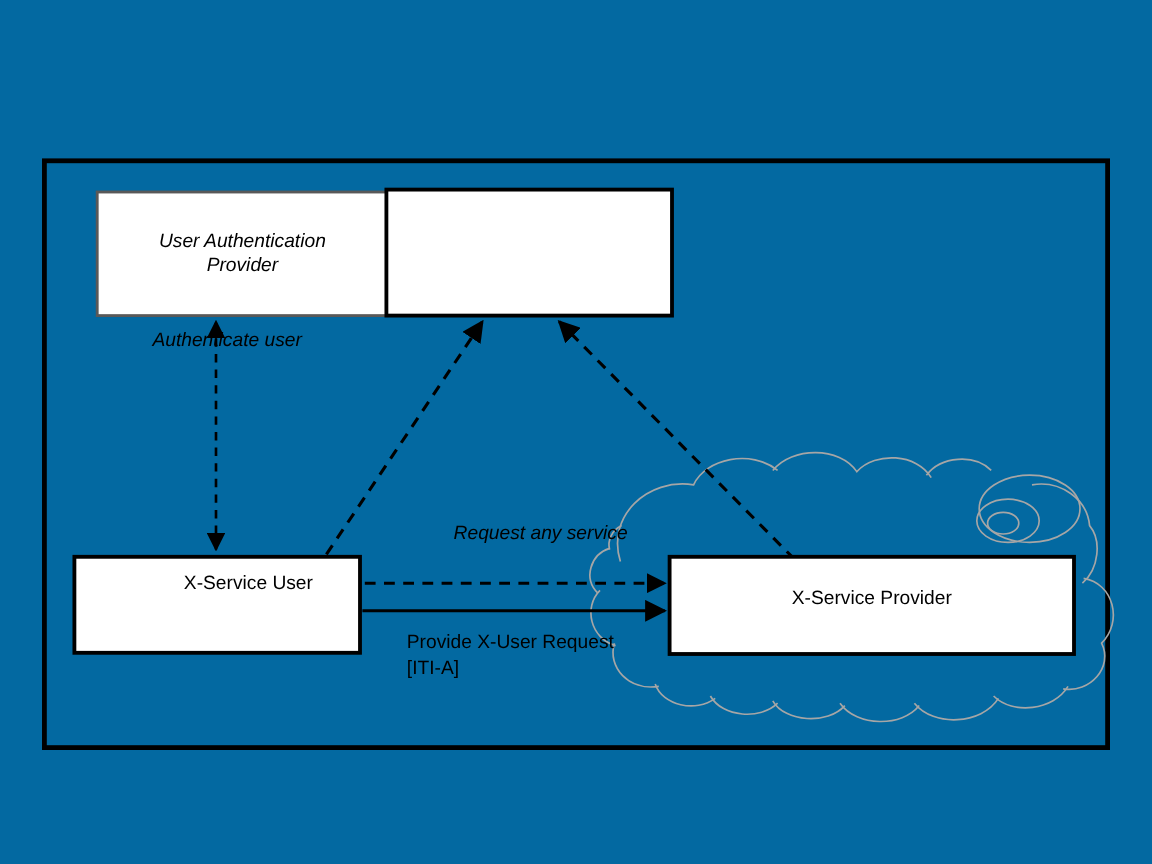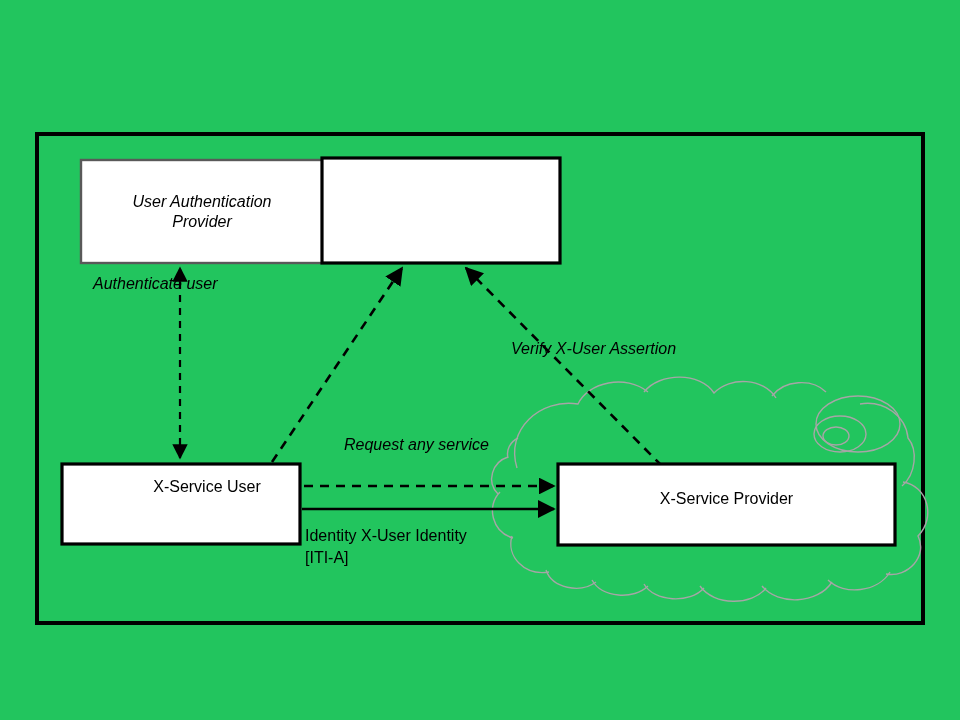--- a/index.html
+++ b/index.html
@@ -5,21 +5,21 @@
 <style>
   html, body {
     margin: 0;
     padding: 0;
     background: #ffffff;
   }
   #canvas {
     position: relative;
     width: 960px;
     height: 720px;
-    background: #22c55e;
+    background: #0369a1;
     overflow: hidden;
     font-family: "Liberation Sans", sans-serif;
   }
   #diagram-svg {
     position: absolute;
     left: 0;
     top: 0;
     width: 960px;
     height: 720px;
   }
@@ -37,20 +37,21 @@
     white-space: pre-line;
   }
   .node-label.italic { font-style: italic; }
   .edge-label {
     position: absolute;
     font-family: "Liberation Sans", sans-serif;
     font-size: 16px;
     color: #000000;
     white-space: pre-line;
     line-height: 1.35;
+    margin-left: 34px;
   }
   .edge-label.italic { font-style: italic; }
 </style>
 </head>
 <body>
 
 <div id="canvas">
 
   <svg id="diagram-svg" viewBox="0 0 960 720" xmlns="http://www.w3.org/2000/svg">
     <defs>
@@ -113,20 +114,19 @@
 Provider</div>
 
 
   <div class="node-label" style="left:62px; top:470px; width:238px; height:34px;padding-left:26px;">X-Service User</div>
 
   <div class="node-label" style="left:558px; top:464px; width:337px; height:69px;">X-Service Provider</div>
 
   <div class="edge-label italic" style="left:93px; top:273px;">Authenticate user</div>
 
 
-  <div class="edge-label italic" style="left:511px; top:338px;">Verify X-User Assertion</div>
 
   <div class="edge-label italic" style="left:344px; top:434px;text-align:center;">Request any service</div>
 
-  <div class="edge-label" style="left:305px; top:525px;">Identity X-User Identity
+  <div class="edge-label" style="left:305px; top:525px;">Provide X-User Request
 [ITI-A]</div>
 
 </div>
 
 </body></html>

